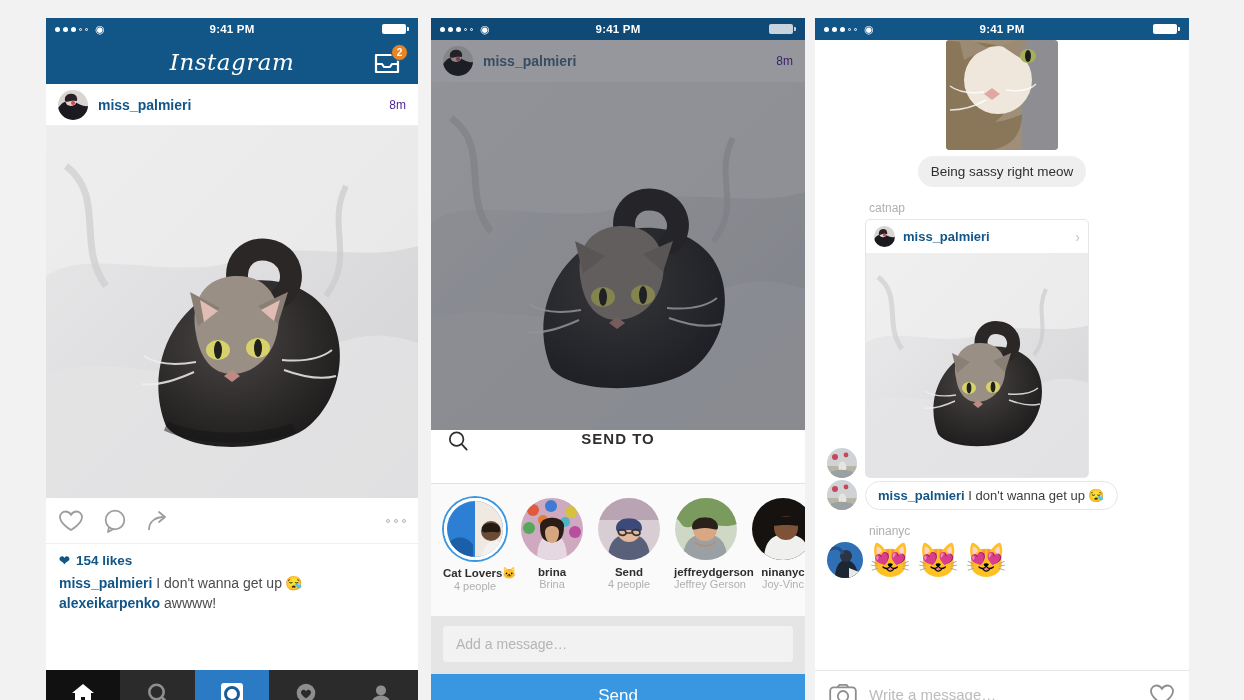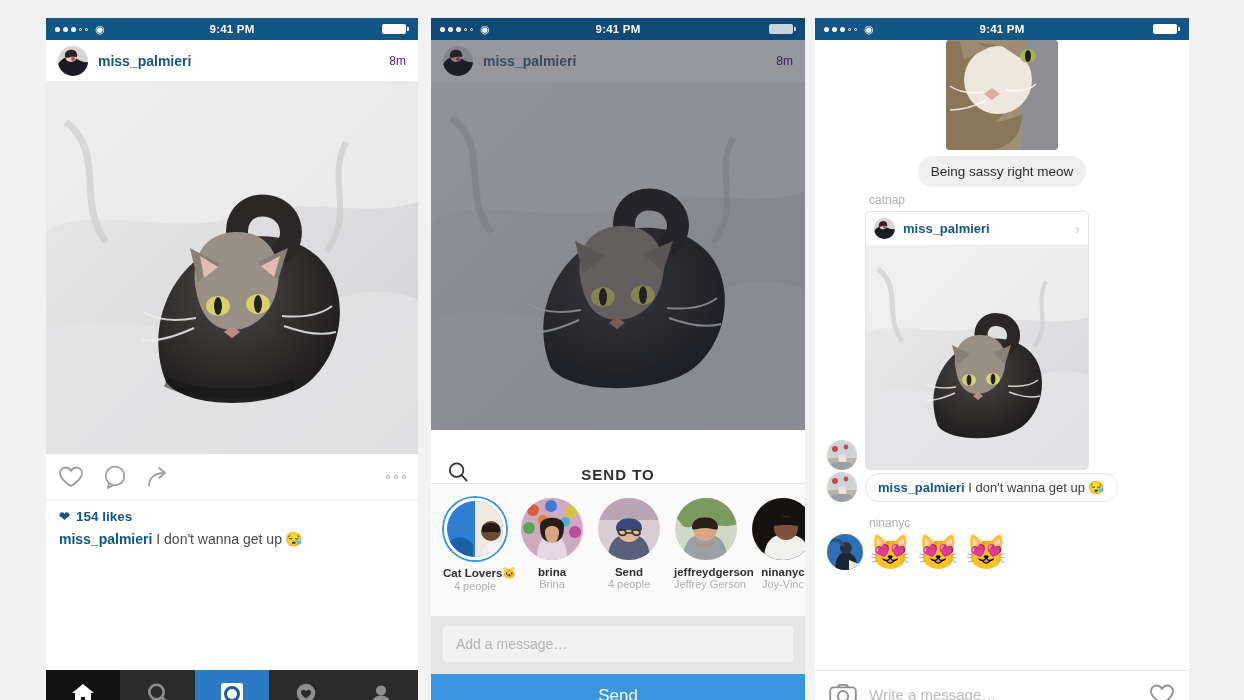--- a/index.html
+++ b/index.html
@@ -132,21 +132,21 @@
   .tab.camera { background: #2b7bc4; }
 
   
   .dim::after {
     content:""; position:absolute; left:0;top:0;right:0;bottom:0;
     background: rgba(30,36,46,0.45); pointer-events:none;
   }
   .p2-head { position: relative; }
   .p2-head .post-user { color: #4e6d8c; }
   .sendto-bar {
-    height: 54px; display:flex; align-items:flex-end; position:relative;
+    height: 54px; display:flex; align-items:flex-start; position:relative;
     border-bottom: 1px solid #e3e3e3; background:#fff; flex:0 0 auto;
     padding: 0 16px;
   }
   .sendto-title {
     position:absolute;left:0;right:0;text-align:center;
     font-size: 15px; font-weight: bold; color:#2f2f2f; letter-spacing: 1px;
   }
   .contacts {
     display: flex; background: #fafafa; padding: 14px 12px 10px;
     flex: 1 1 auto; align-items: flex-start; gap: 13px; overflow: hidden;
@@ -229,20 +229,30 @@
           <i class="dot hollow"></i>
         <span class="wifi">◉</span>
       </span>
       <span class="sb-time">9:41 PM</span>
       <span class="sb-right">
         <span class="battery"></span>
           <span class="battery-tip"></span>
       </span>
     </div>
 
+    <div class="navbar">
+      <span class="brand">Instagram</span>
+      <span class="inbox-btn">
+        <svg class="inbox-icon" viewBox="0 0 26 21">
+          <path d="M2 2h22v17H2z" fill="none" stroke="#fff" stroke-width="2.2" stroke-linejoin="round"></path>
+          <path d="M2 11h6l2 3h6l2-3h6" fill="#125688" stroke="#fff" stroke-width="2.2" stroke-linejoin="round"></path>
+        </svg>
+        <span class="badge">2</span>
+      </span>
+    </div>
 
     <div class="post-head">
       <span class="avatar">
         <svg viewBox="0 0 30 30" width="30" height="30">
             <rect width="30" height="30" fill="#d8d5d2"></rect>
             <path d="M0 18c4-6 10-9 15-7 5 2 9 6 15 5v14H0z" fill="#1a1a20"></path>
             <circle cx="13" cy="10" r="6" fill="#e8cfc2"></circle>
             <path d="M7 8c1-5 11-6 12 0 1 5-2 2-6 3S6 13 7 8z" fill="#2a2026"></path>
             <circle cx="15" cy="13" r="2" fill="#c4485c"></circle>
           </svg>
@@ -308,20 +318,23 @@
         </span>
     </div>
 
     <div class="caption-block">
       <div class="likes">
         <span class="heart-small">❤</span>
         <span>154 likes</span>
       </div>
       <div class="cap-line">
         <span class="cap-user">miss_palmieri</span><span> I don't wanna get up </span><span>😪</span>
+      </div>
+      <div class="cap-line">
+        <span class="cap-user">alexeikarpenko</span><span> awwww!</span>
       </div>
     </div>
 
     <div class="tabbar">
       <div class="tab home">
         <svg width="26" height="24" viewBox="0 0 26 24">
           <path d="M13 2L2 11h3v11h6v-7h4v7h6V11h3z" fill="#ffffff"></path>
         </svg>
       </div>
       <div class="tab search">
@@ -568,21 +581,21 @@
             <path d="M38 52c-16 2-26 0-34-6M40 60c-14 8-24 10-36 10M60 50c14 2 24 0 30-6" stroke="#fff" stroke-width="1.5" fill="none" opacity=".8"></path>
             <path d="M0 82c30 4 56 2 76-8 0 20-10 32-30 36H0z" fill="#8a7658"></path>
           </svg>
         </div>
       </div>
 
       <div class="row-right">
         <div class="bubble">Being sassy right meow</div>
       </div>
 
-      <div class="sender-label" style="padding-left:54px;">catnap</div>
+      <div class="sender-label" style="padding-left:54px;margin-top:8px;">catnap</div>
 
       <div class="row-left" style="align-items:flex-end;">
         <div class="chat-av">
           <svg viewBox="0 0 30 30" width="30" height="30">
             <rect width="30" height="30" fill="#cfd3d6"></rect>
             <path d="M0 18h30v12H0z" fill="#b9b3a8"></path>
             <path d="M12 22c-2-6 2-10 5-8s3 8 1 9z" fill="#e8e4de"></path>
             <circle cx="8" cy="9" r="3" fill="#c4485c"></circle>
             <circle cx="19" cy="7" r="2.4" fill="#c4485c"></circle>
             <path d="M4 24c6-3 14-3 22 0v6H4z" fill="#9aa0a4"></path>

